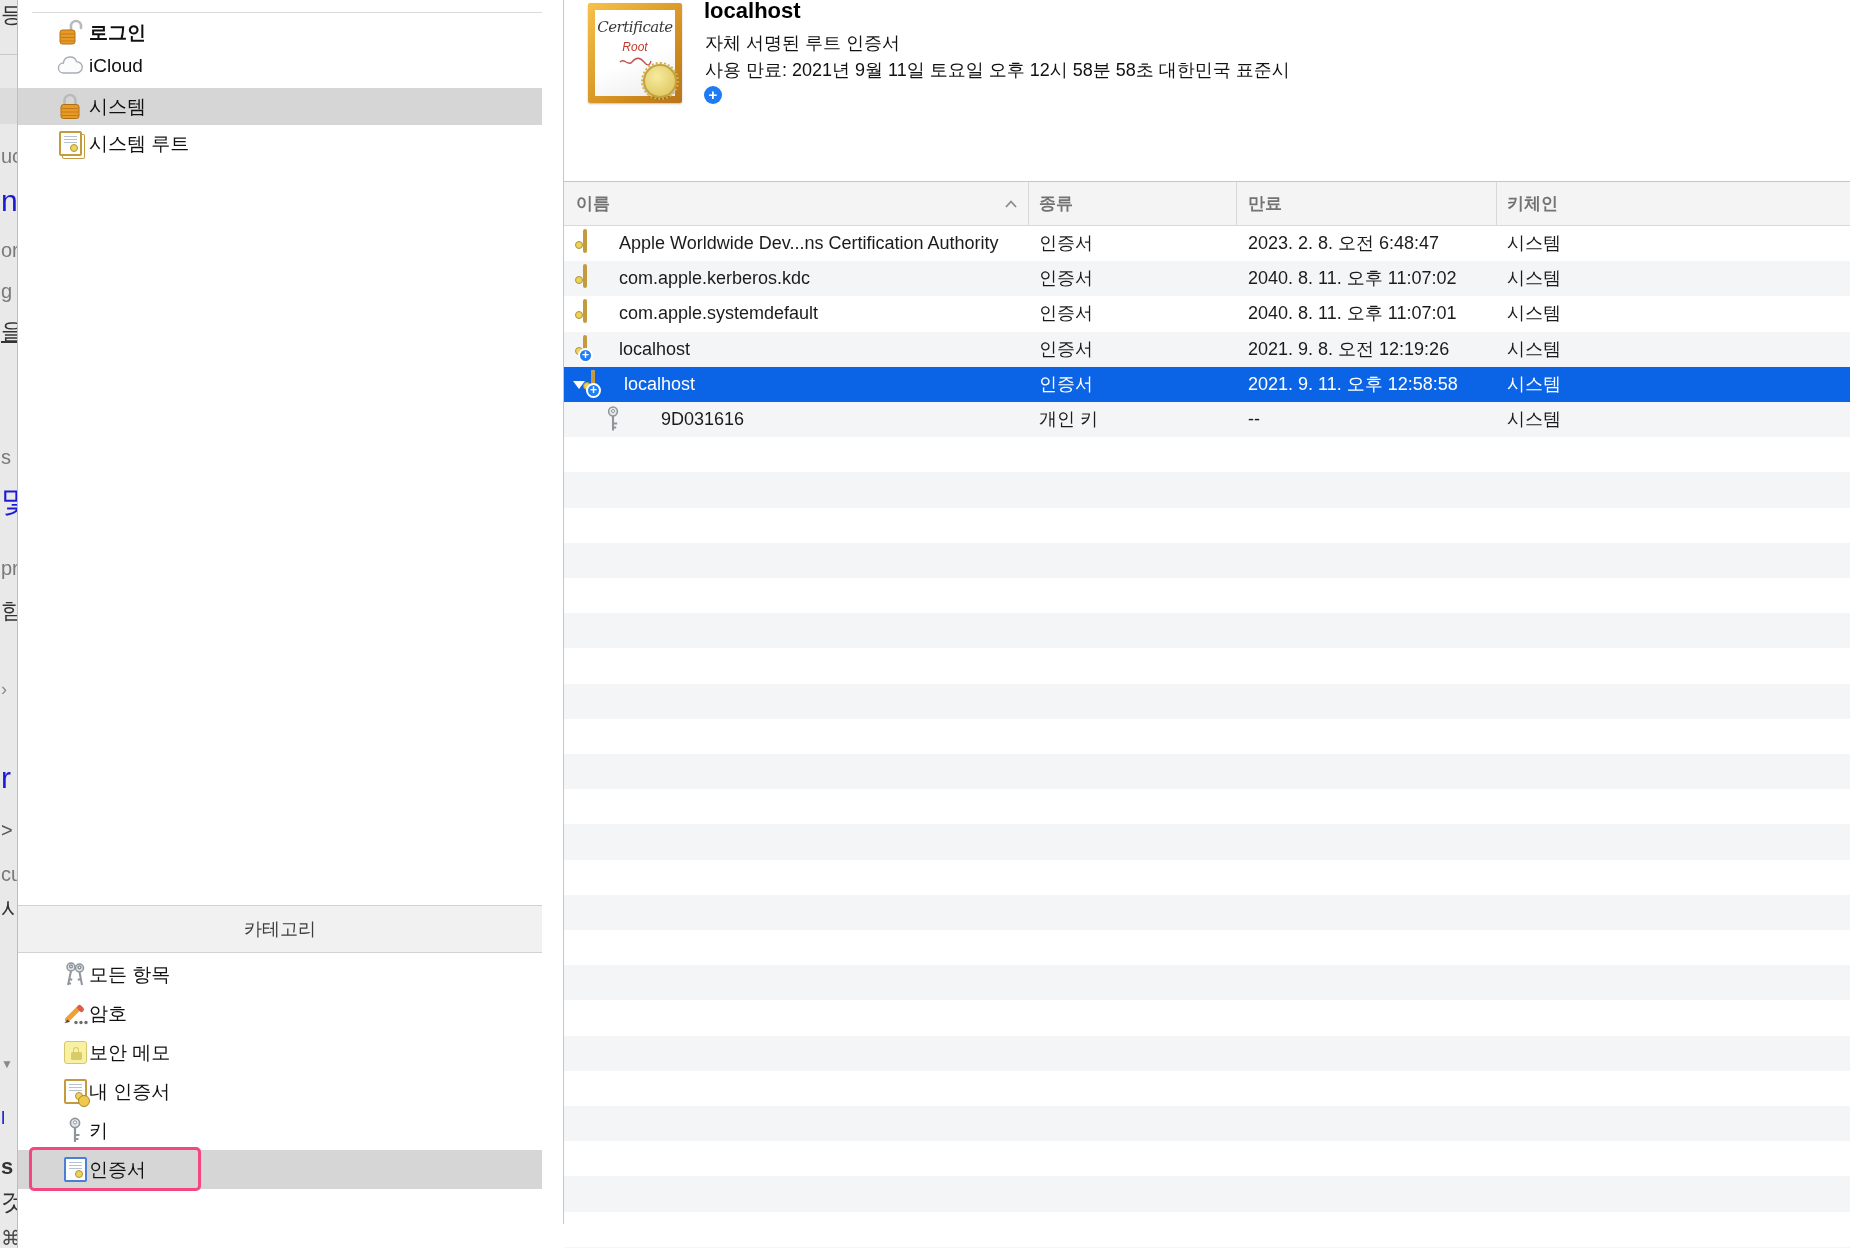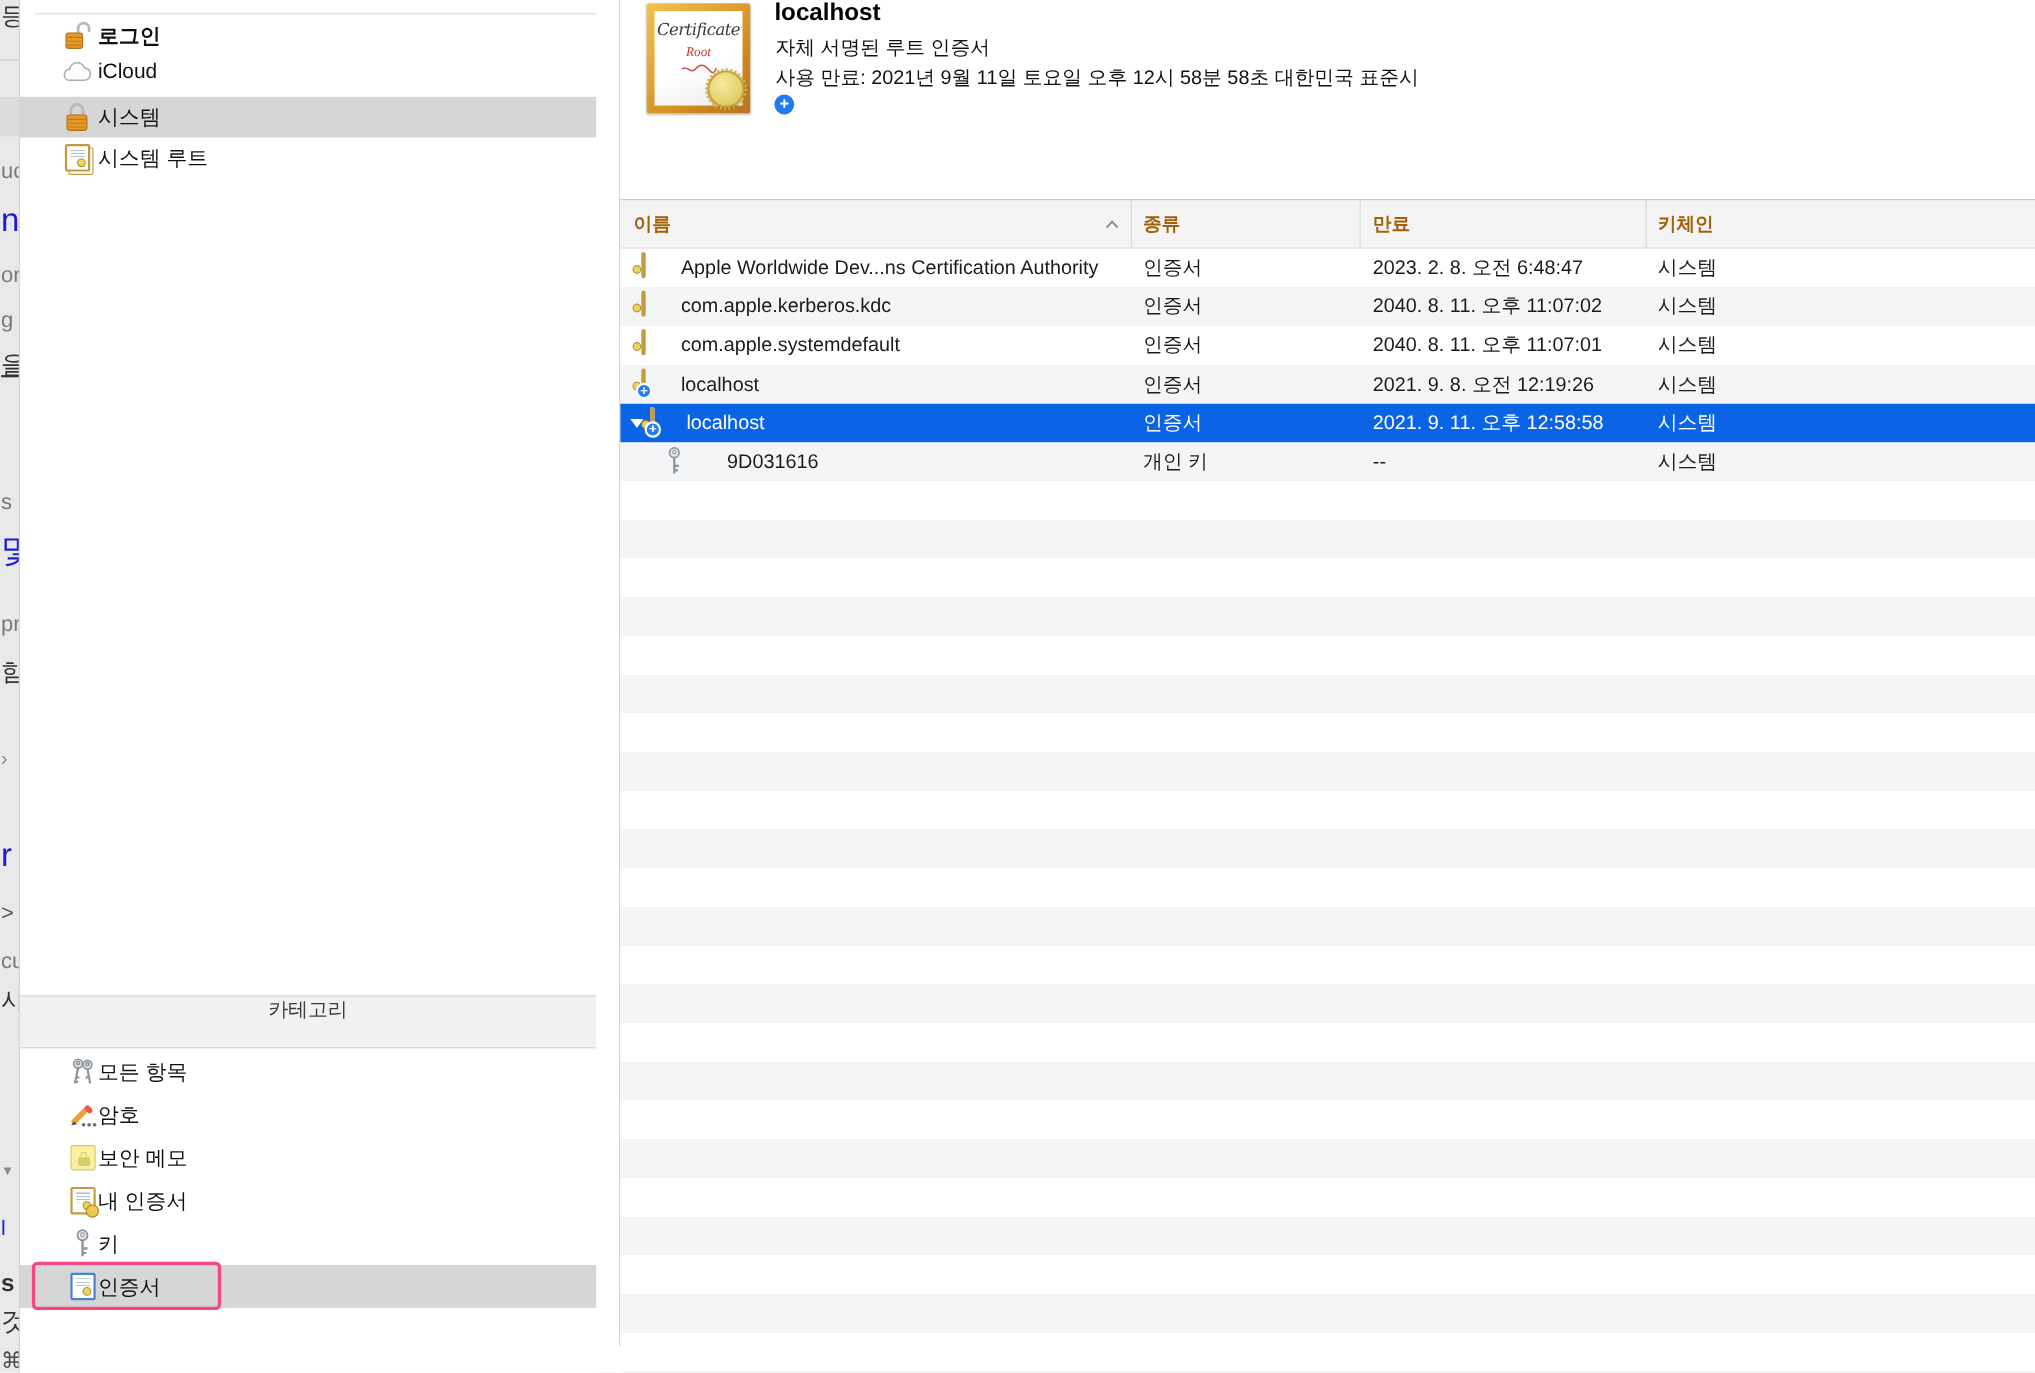--- a/index.html
+++ b/index.html
@@ -40,49 +40,49 @@
 
   
   .sidebar { position:absolute; left:0; top:0; width:524px; height:1248px; background:#fff; }
   .sb-top-divider { position:absolute; left:14px; right:0; top:12px; height:1px; background:#d9d9d9; }
   .kc-row { position:absolute; left:0; width:524px; height:37px; display:flex; align-items:center; }
   .kc-row.sel { background:#d6d6d6; }
   .kc-icon { position:absolute; left:38px; width:28px; height:30px; display:flex; align-items:center; justify-content:center; }
   .kc-label { position:absolute; left:71px; font-size:19px; color:#111; }
   .kc-label.bold { font-weight:700; }
 
-  .category-bar { position:absolute; left:0; top:905px; width:524px; height:48px; background:#f1f1f1; border-top:1px solid #d2d2d2; border-bottom:1px solid #d2d2d2; display:flex; align-items:flex-start; justify-content:center; }
+  .category-bar { position:absolute; left:0; top:905px; width:524px; height:48px; background:#f1f1f1; border-top:1px solid #d2d2d2; border-bottom:1px solid #d2d2d2; display:flex; align-items:center; justify-content:center; }
   .category-bar span { font-size:18px; color:#3c3c3c; }
   .cat-row { position:absolute; left:0; width:524px; height:39px; display:flex; align-items:center; }
   .cat-row.sel { background:#d6d6d6; }
   .cat-icon { position:absolute; left:42px; width:30px; height:30px; display:flex; align-items:center; justify-content:center; }
   .cat-label { position:absolute; left:71px; font-size:19px; color:#111; }
   .annotation { position:absolute; left:11px; top:1147px; width:172px; height:44px; border:3px solid #f2477f; border-radius:5px; z-index:5; pointer-events:none; }
 
   
   .main { position:absolute; left:524px; top:0; width:1309px; height:1224px; background:#fff; border-left:1px solid #c6c6c6;margin-left:21px; }
 
   .detail { position:absolute; left:0; top:0; width:1309px; height:181px; background:#fff; }
   .bigcert { position:absolute; left:24px; top:3px; width:94px; height:100px; background:linear-gradient(135deg,#f6c14a,#cf8a1c 70%,#b8741a); padding:7px; border-radius:2px; box-shadow:0 1px 2px rgba(0,0,0,.25); }
   .bigcert .paper { position:relative; width:100%; height:100%; background:linear-gradient(160deg,#ffffff 55%,#ececec); overflow:visible; text-align:center; }
   .bigcert .ctext { font-family:"DejaVu Serif","Liberation Serif",serif; font-style:italic; font-size:15px; color:#3a3a3a; padding-top:8px; letter-spacing:-.5px; }
-  .bigcert .rtext { font-family:Liberation Serif, serif; font-style:italic; font-size:12px; color:#c0392b; padding-top:4px; }
+  .bigcert .rtext { font-family:Liberation Sans, sans-serif; font-style:italic; font-size:12px; color:#c0392b; padding-top:4px; }
   .bigcert .squiggle { display:block; margin:3px auto 0; }
   .bigcert .seal { position:absolute; right:-2px; bottom:-2px; width:34px; height:34px; border-radius:50%; background:radial-gradient(circle at 40% 35%,#f6eb9e,#dcc055); border:2px solid #c3a23f; box-shadow:0 1px 2px rgba(0,0,0,.3); }
   .bigcert .seal::before { content:""; position:absolute; inset:-4px; border-radius:50%; border:2px dotted #d3b44a; }
 
   .d-title { position:absolute; left:140px; top:-2px; font-size:22px; font-weight:700; color:#000; }
   .d-sub   { position:absolute; left:141px; top:31px; font-size:18px; color:#111; }
   .d-exp   { position:absolute; left:141px; top:58px; font-size:18px; color:#111; }
   .d-trust-icon { position:absolute; left:140px; top:86px; width:18px; height:18px; border-radius:50%; background:#1e7bf3; color:#fff; font-size:15px; font-weight:700; line-height:17px; text-align:center; }
   .d-trust { position:absolute; left:166px; top:85px; font-size:17px; color:#8c8c8c; }
 
   
   .thead { position:absolute; left:0; top:181px; width:1309px; height:45px; background:#f4f4f4; border-top:1px solid #c6c6c6; border-bottom:1px solid #d9d9d9; }
-  .th { position:absolute; top:0; height:44px; line-height:44px; font-size:17px; font-weight:700; color:#a16207; }
+  .th { position:absolute; top:0; height:44px; line-height:44px; font-size:17px; font-weight:700; color:#737373; }
   .th-name{left:12px;} .th-kind{left:475px;} .th-exp{left:684px;} .th-keychain{left:943px;}
   .th-div { position:absolute; top:0; bottom:0; width:1px; background:#d8d8d8; }
   .d1{left:464px;} .d2{left:672px;} .d3{left:932px;}
   .sort-caret { position:absolute; left:440px; top:17px; }
 
   .tbody { position:absolute; left:0; top:226px; width:1309px; height:1022px;
     background:repeating-linear-gradient(180deg,#ffffff 0px,#ffffff 35.2px,#f4f5f6 35.2px,#f4f5f6 70.4px); }
   .row { position:absolute; left:0; width:1309px; height:35.2px; font-size:18px; color:#1b1b1b; }
   .r0{top:0;} .r1{top:35.2px;} .r2{top:70.4px;} .r3{top:105.6px;} .r4{top:140.8px;} .r5{top:176px;}
   .row.selected { background:#0b63e5; color:#fff; }

